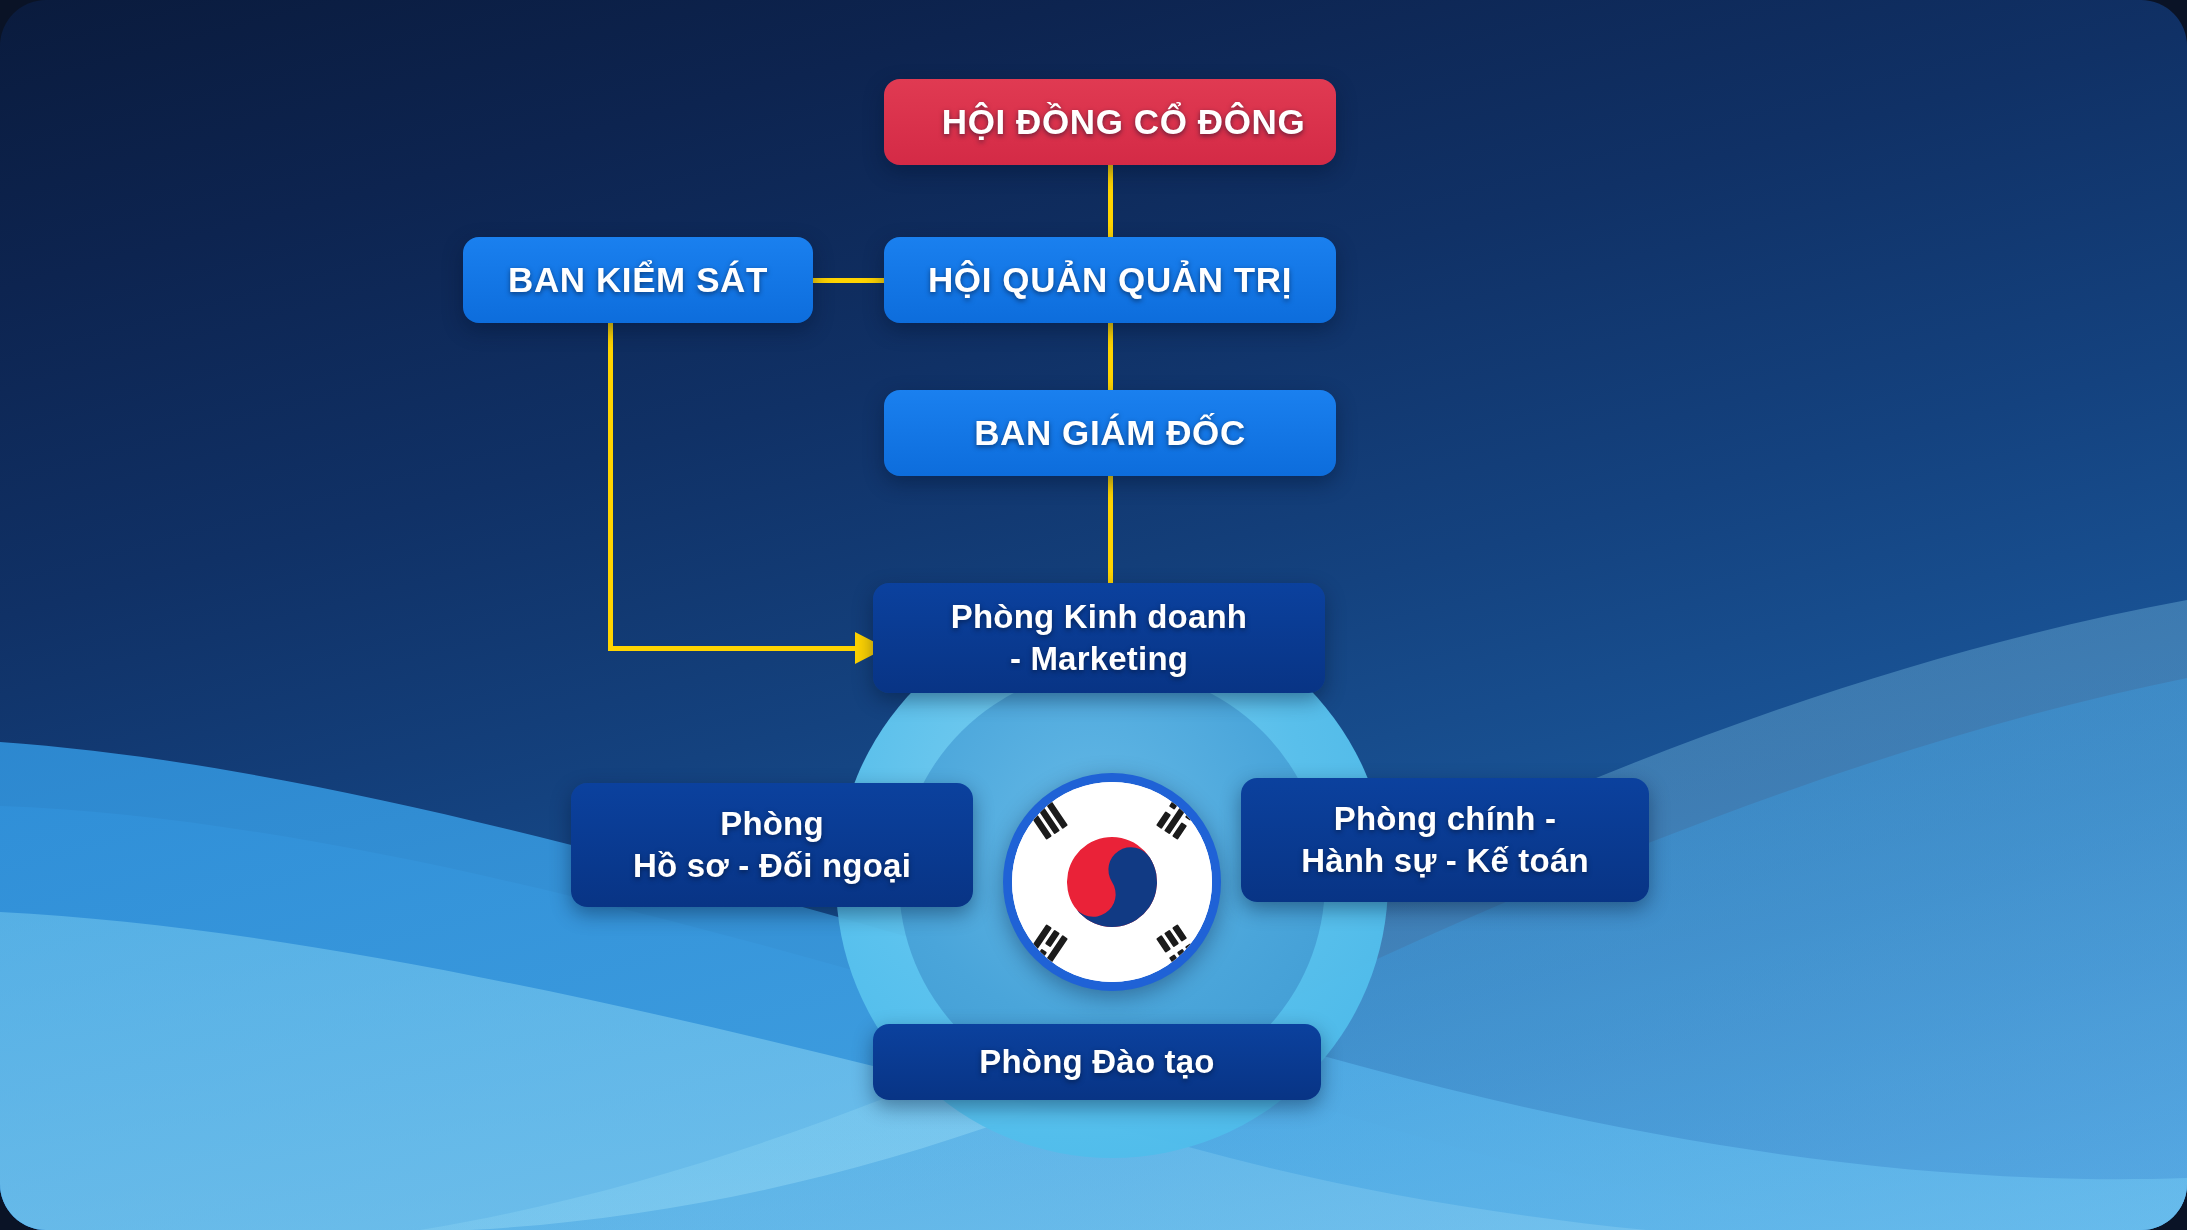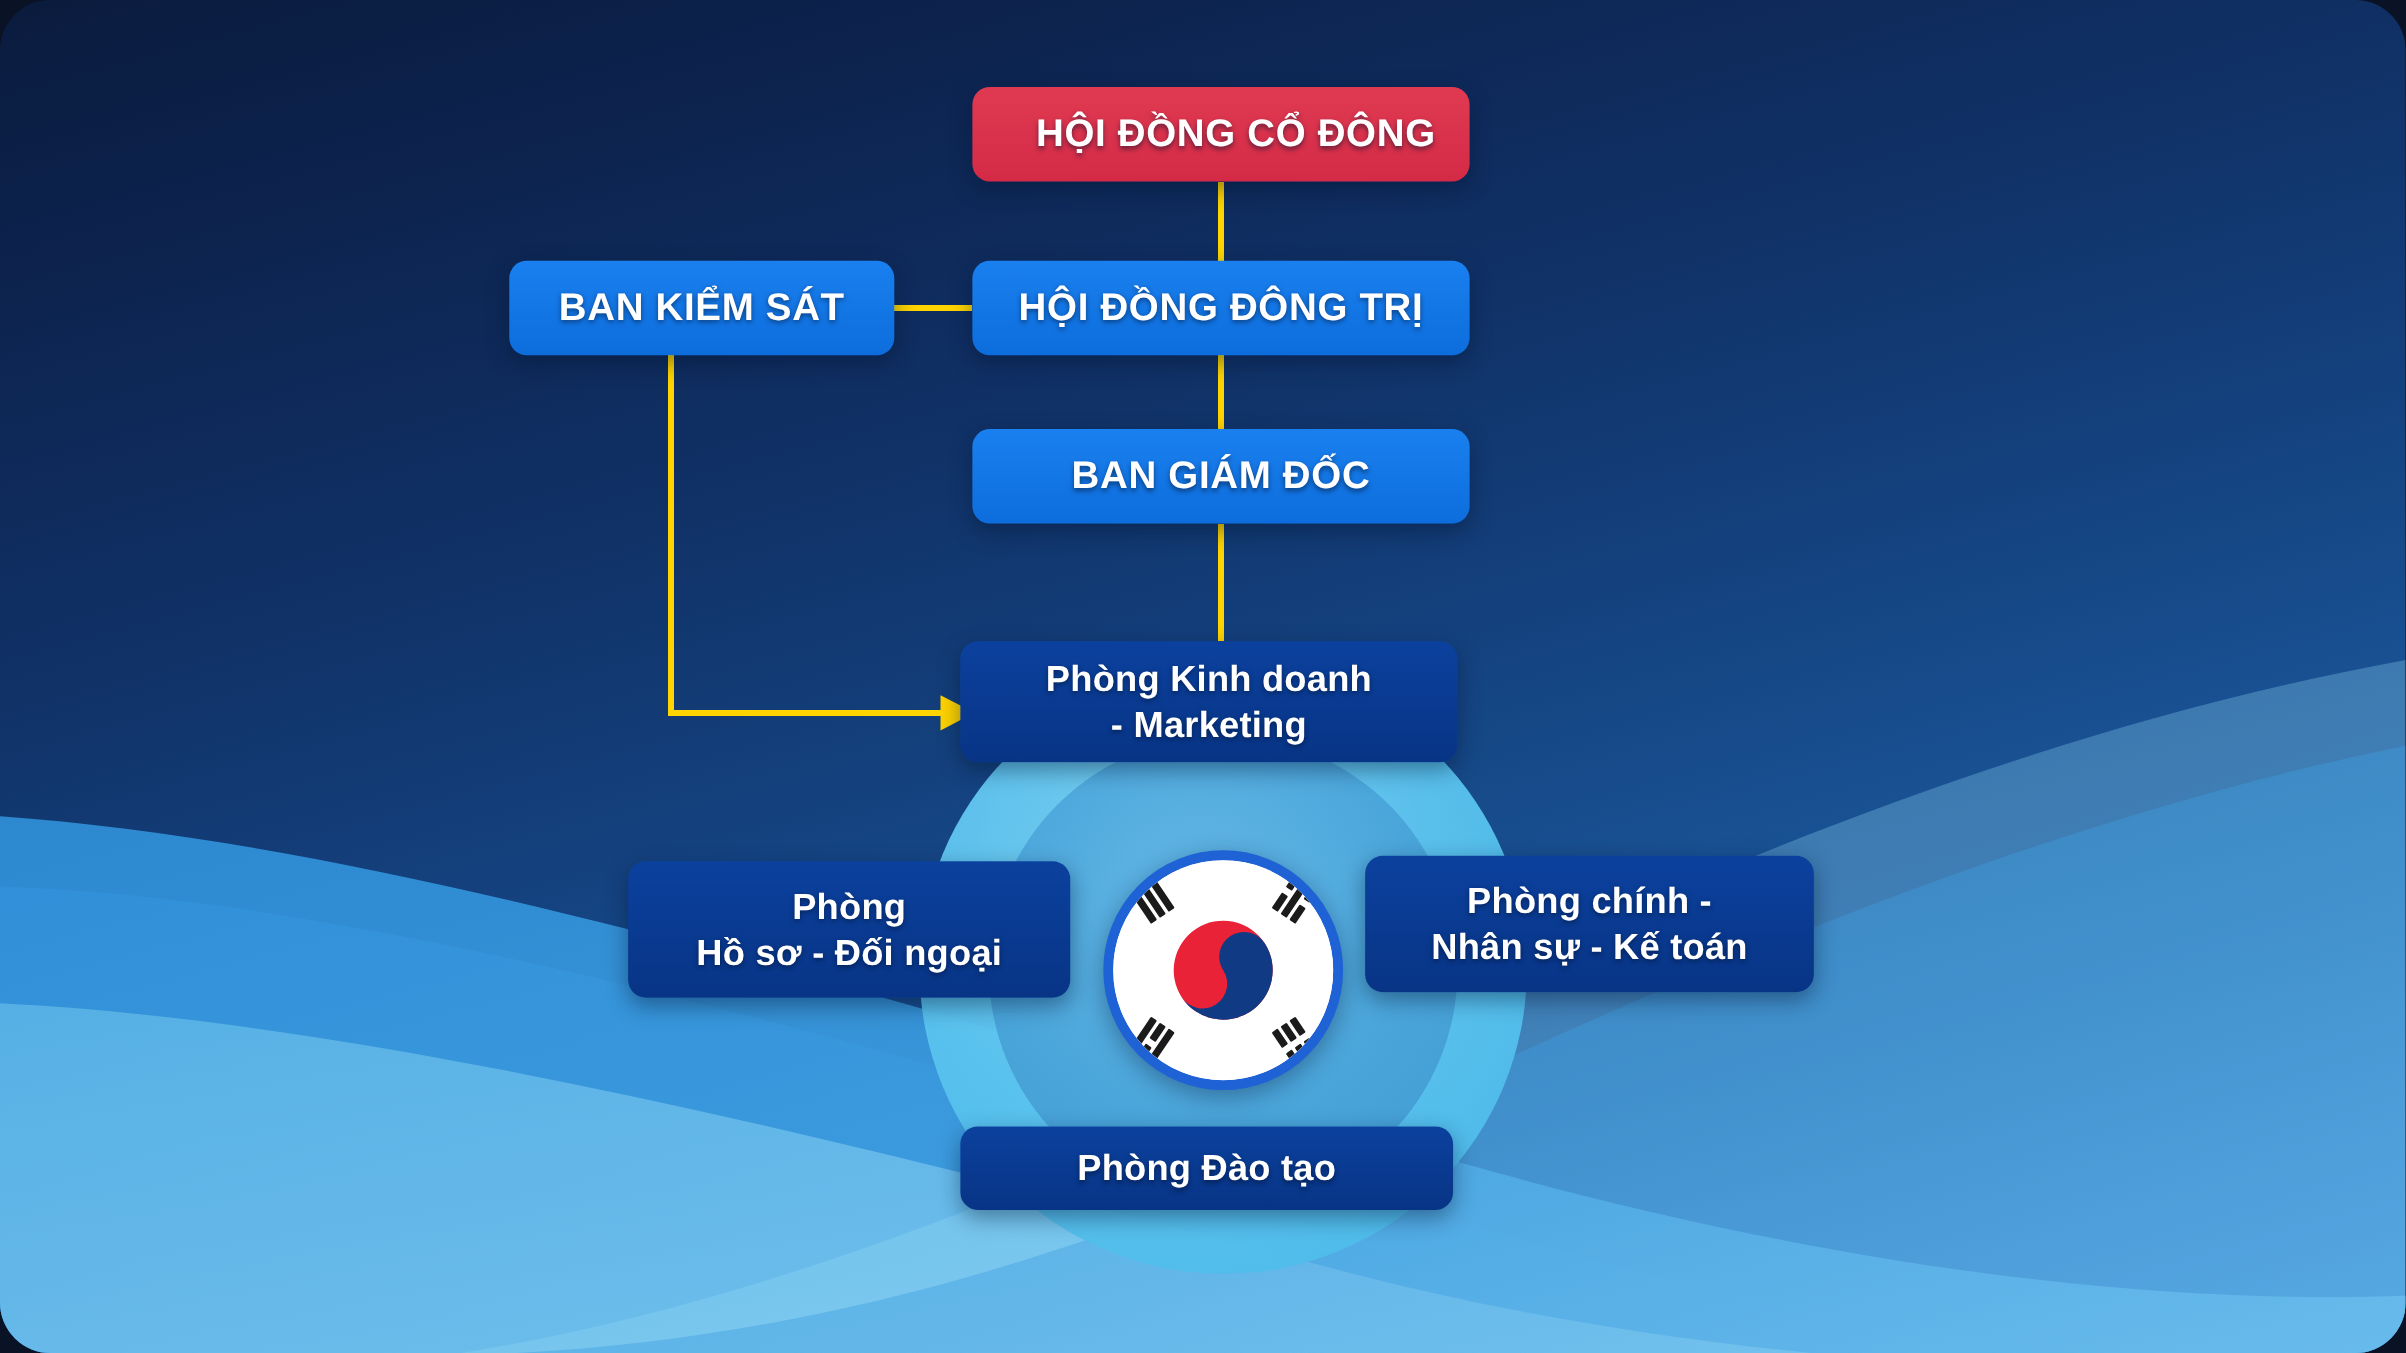--- a/index.html
+++ b/index.html
@@ -216,21 +216,21 @@
 
   <div class="node red" id="n-shareholders">
     <span>HỘI ĐỒNG CỔ ĐÔNG</span>
   </div>
 
   <div class="node bright" id="n-supervisory">
     <span>BAN KIỂM SÁT</span>
   </div>
 
   <div class="node bright" id="n-board">
-    <span>HỘI ĐỒNG ĐÔNG TRỊ</span>
+    <span>HỘI QUẢN QUẢN TRỊ</span>
   </div>
 
   <div class="node deep" id="n-sales">
     <span>
       <span>Phòng Kinh doanh</span><br>
       <span>- Marketing</span>
     </span>
   </div>
 
   <div class="node bright" id="n-directors">
@@ -240,21 +240,21 @@
   <div class="node deep" id="n-records">
     <span>
       <span>Phòng</span><br>
       <span>Hồ sơ - Đối ngoại</span>
     </span>
   </div>
 
   <div class="node deep" id="n-admin">
     <span>
       <span>Phòng chính -</span><br>
-      <span>Nhân sự - Kế toán</span>
+      <span>Hành sự - Kế toán</span>
     </span>
   </div>
 
   <div class="node deep" id="n-training">
     <span>Phòng Đào tạo</span>
   </div>
 
 </div>
 
 </body></html>

